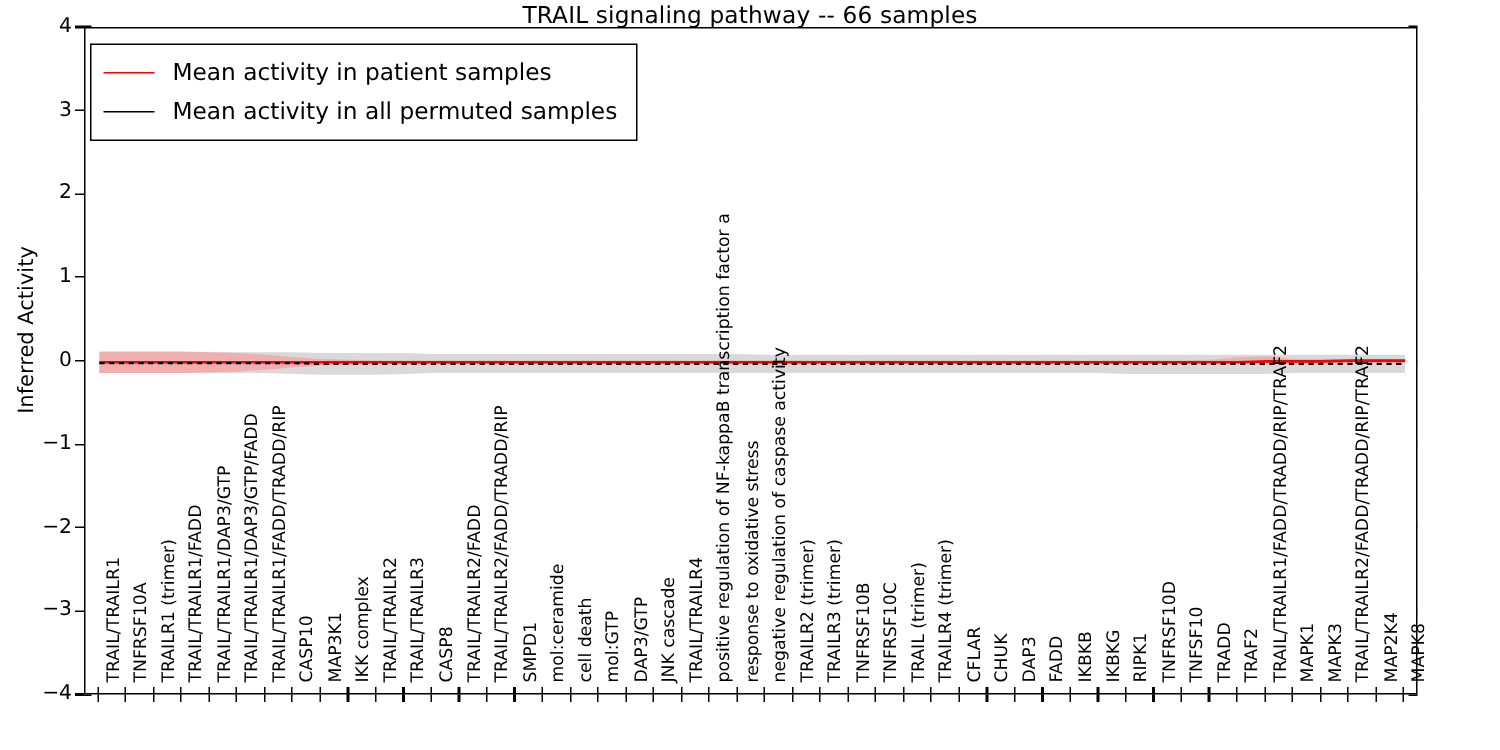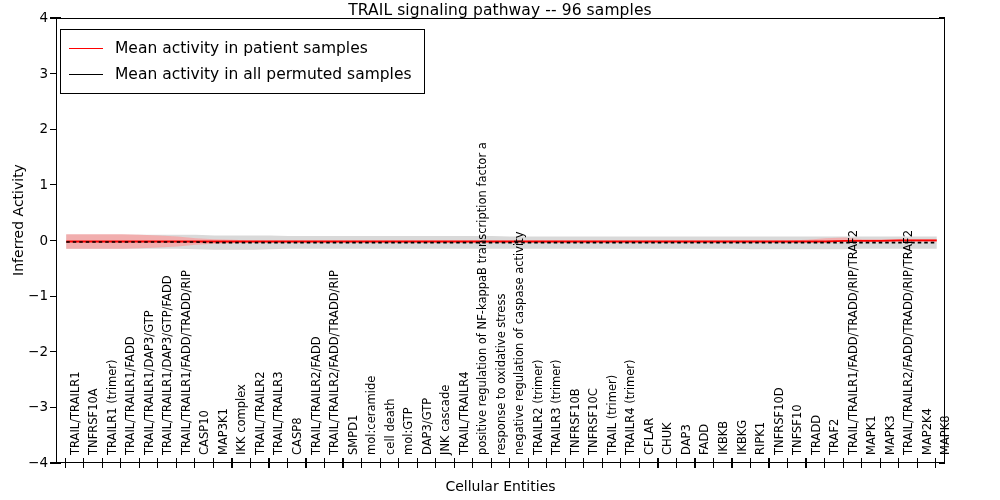--- a/index.html
+++ b/index.html
@@ -53,21 +53,21 @@
   }
   .legend-row{display:flex;align-items:center;height:26px;}
   .legend-swatch{width:34px;height:0;border-top-width:1.6px;border-top-style:solid;margin-right:12px;}
   .legend-text{font-size:15.5px;color:#000;white-space:nowrap;}
 </style>
 </head>
 <body>
 
 <div id="fig">
 
-  <div id="chart-title">TRAIL signaling pathway -- 96 samples</div>
+  <div id="chart-title">TRAIL signaling pathway -- 66 samples</div>
 
   <div id="y-axis-label">Inferred Activity</div>
   <div id="y-ticks">
       <div class="ytick-text" style="top: 456px; left: 6px; width: 42px;">−4</div>
       <div class="ytick-mark" style="top: 462.4px;"></div>
       <div class="ytick-mark-in" style="top: 462.4px;"></div>
       <div class="ytick-mark-r" style="top: 462.4px;"></div>
       <div class="ytick-text" style="top: 400.375px; left: 6px; width: 42px;">−3</div>
       <div class="ytick-mark" style="top: 406.775px;"></div>
       <div class="ytick-mark-in" style="top: 406.775px;"></div>
@@ -250,21 +250,20 @@
       <div class="xtick-mark" style="left: 898.098px;"></div>
       <div class="xtick-mark-in" style="left: 898.098px;"></div>
       <div class="xtick-label" style="left: 903.198px; top: 455px;">TRAIL/TRAILR2/FADD/TRADD/RIP/TRAF2</div>
       <div class="xtick-mark" style="left: 916.619px;"></div>
       <div class="xtick-mark-in" style="left: 916.619px;"></div>
       <div class="xtick-label" style="left: 921.719px; top: 455px;">MAP2K4</div>
       <div class="xtick-mark" style="left: 935.14px;"></div>
       <div class="xtick-mark-in" style="left: 935.14px;"></div>
       <div class="xtick-label" style="left: 940.24px; top: 455px;">MAPK8</div>
     </div>
-  <div id="x-axis-label">Cellular Entities</div>
 
   <div id="legend">
     <div class="legend-row">
       <span class="legend-swatch" style="border-top-color: rgb(255, 0, 0);"></span>
       <span class="legend-text">Mean activity in patient samples</span>
     </div>
     <div class="legend-row">
       <span class="legend-swatch" style="border-top-color: rgb(0, 0, 0);"></span>
       <span class="legend-text">Mean activity in all permuted samples</span>
     </div>

